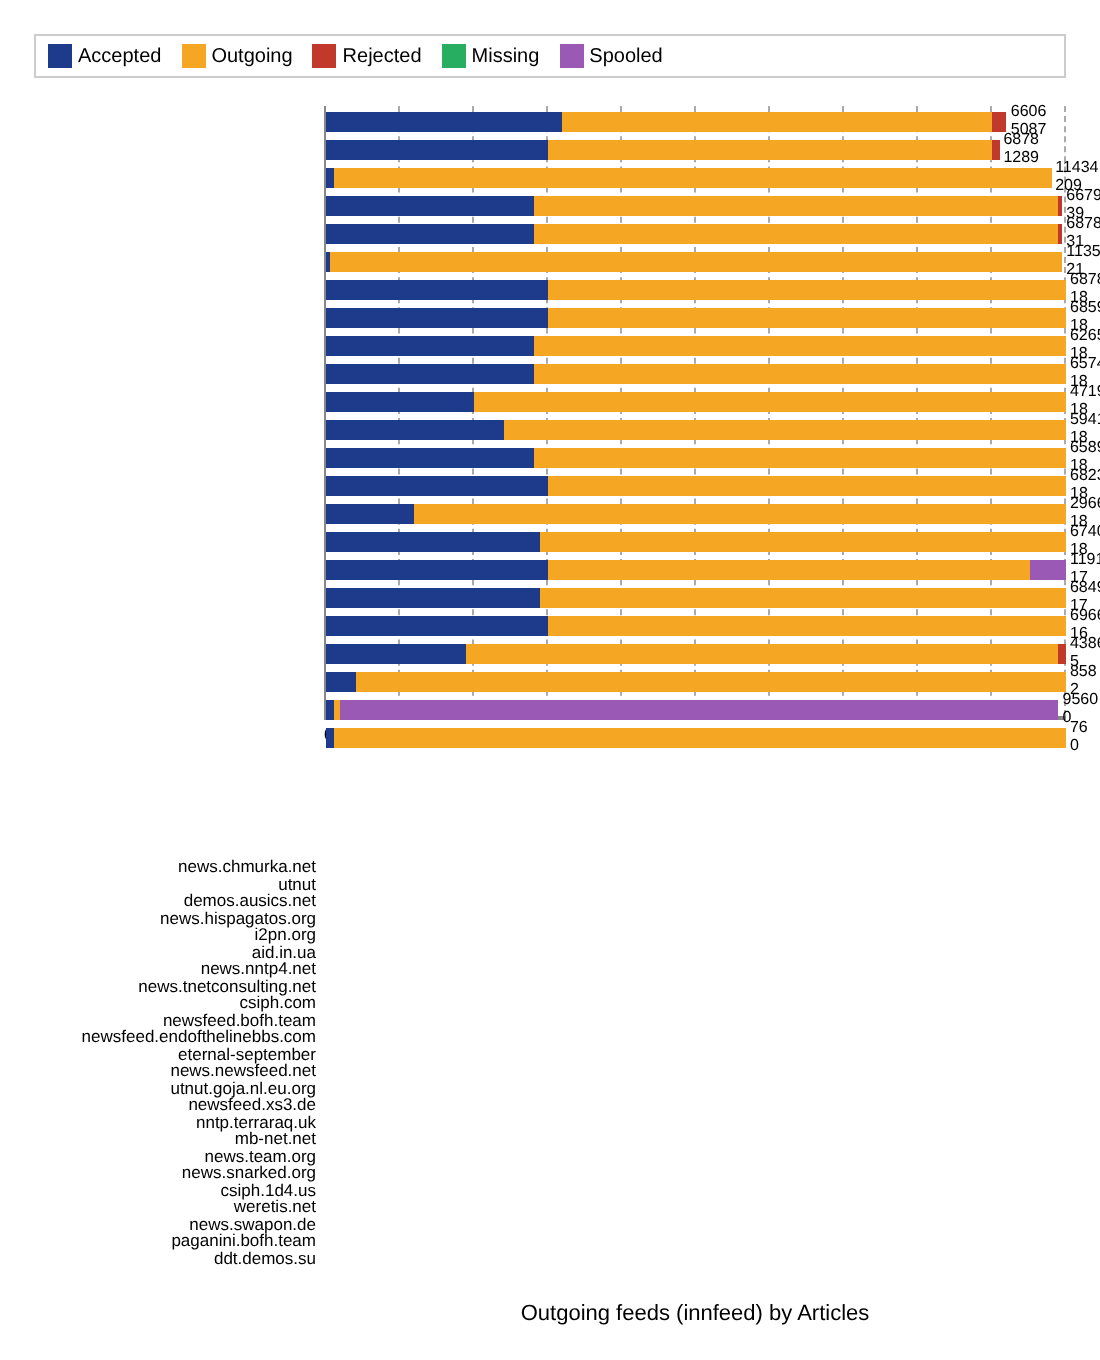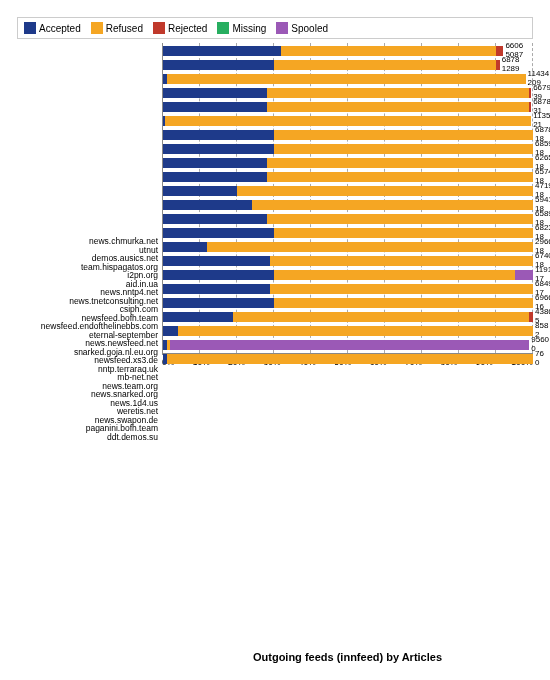--- a/index.html
+++ b/index.html
@@ -43,21 +43,21 @@
       font-size: 10px;
     }
     .chart-area {
       display: flex;
       flex-direction: row;
       flex: 1;
     }
     .y-labels {
       display: flex;
       flex-direction: column;
-      justify-content: center;
+      justify-content: flex-end;
       padding-bottom: 30px;
       padding-top: 2px;
       width: 145px;
       flex-shrink: 0;
     }
     .y-label {
       font-size: 8.5px;
       text-align: right;
       padding-right: 4px;
       line-height: 1;
@@ -69,20 +69,21 @@
       flex-direction: column;
       position: relative;
     }
     .bars-inner {
       flex: 1;
       display: flex;
       flex-direction: column;
       position: relative;
       border-left: 1px solid #888;
       border-bottom: 1px solid #888;
+      margin-top: 10px;
     }
     .grid-lines {
       position: absolute;
       top: 0; left: 0; right: 0; bottom: 0;
       display: flex;
       flex-direction: row;
     }
     .grid-line {
       flex: 1;
       border-right: 1px dashed #aaa;
@@ -125,21 +126,21 @@
       padding-top: 2px;
     }
     .x-tick {
       font-size: 8.5px;
       text-align: center;
       color: #000;
     }
     .x-title {
       text-align: center;
       font-size: 11px;
-      font-weight: bold;
+      font-weight: normal;
       margin-top: 2px;
       color: #000;
     }
     .bottom-right {
       flex: 1;
       display: flex;
       flex-direction: column;
     }
   </style>
 </head>
@@ -147,58 +148,58 @@
 
 <div class="chart-container">
 
   <div class="legend">
   <div class="legend-item">
         <div class="legend-box" style="background: rgb(30, 58, 138);"></div>
         <span class="legend-label">Accepted</span>
       </div>
       <div class="legend-item">
         <div class="legend-box" style="background: rgb(245, 166, 35);"></div>
-        <span class="legend-label">Refused</span>
+        <span class="legend-label">Outgoing</span>
       </div>
       <div class="legend-item">
         <div class="legend-box" style="background: rgb(192, 57, 43);"></div>
         <span class="legend-label">Rejected</span>
       </div>
       <div class="legend-item">
         <div class="legend-box" style="background: rgb(39, 174, 96);"></div>
         <span class="legend-label">Missing</span>
       </div>
       <div class="legend-item">
         <div class="legend-box" style="background: rgb(155, 89, 182);"></div>
         <span class="legend-label">Spooled</span>
       </div>
     </div>
 
   <div class="chart-area">
     <div class="y-labels" id="y-labels">
         <div class="y-label">news.chmurka.net</div>
         <div class="y-label">utnut</div>
         <div class="y-label">demos.ausics.net</div>
-        <div class="y-label">team.hispagatos.org</div>
+        <div class="y-label">news.hispagatos.org</div>
         <div class="y-label">i2pn.org</div>
         <div class="y-label">aid.in.ua</div>
         <div class="y-label">news.nntp4.net</div>
         <div class="y-label">news.tnetconsulting.net</div>
         <div class="y-label">csiph.com</div>
         <div class="y-label">newsfeed.bofh.team</div>
         <div class="y-label">newsfeed.endofthelinebbs.com</div>
         <div class="y-label">eternal-september</div>
         <div class="y-label">news.newsfeed.net</div>
-        <div class="y-label">snarked.goja.nl.eu.org</div>
+        <div class="y-label">utnut.goja.nl.eu.org</div>
         <div class="y-label">newsfeed.xs3.de</div>
         <div class="y-label">nntp.terraraq.uk</div>
         <div class="y-label">mb-net.net</div>
         <div class="y-label">news.team.org</div>
         <div class="y-label">news.snarked.org</div>
-        <div class="y-label">news.1d4.us</div>
+        <div class="y-label">csiph.1d4.us</div>
         <div class="y-label">weretis.net</div>
         <div class="y-label">news.swapon.de</div>
         <div class="y-label">paganini.bofh.team</div>
         <div class="y-label">ddt.demos.su</div>
       </div>
     <div class="bars-area">
       <div class="bars-inner">
         <div class="grid-lines" id="grid-lines">
             <div class="grid-line"></div>
             <div class="grid-line"></div>

